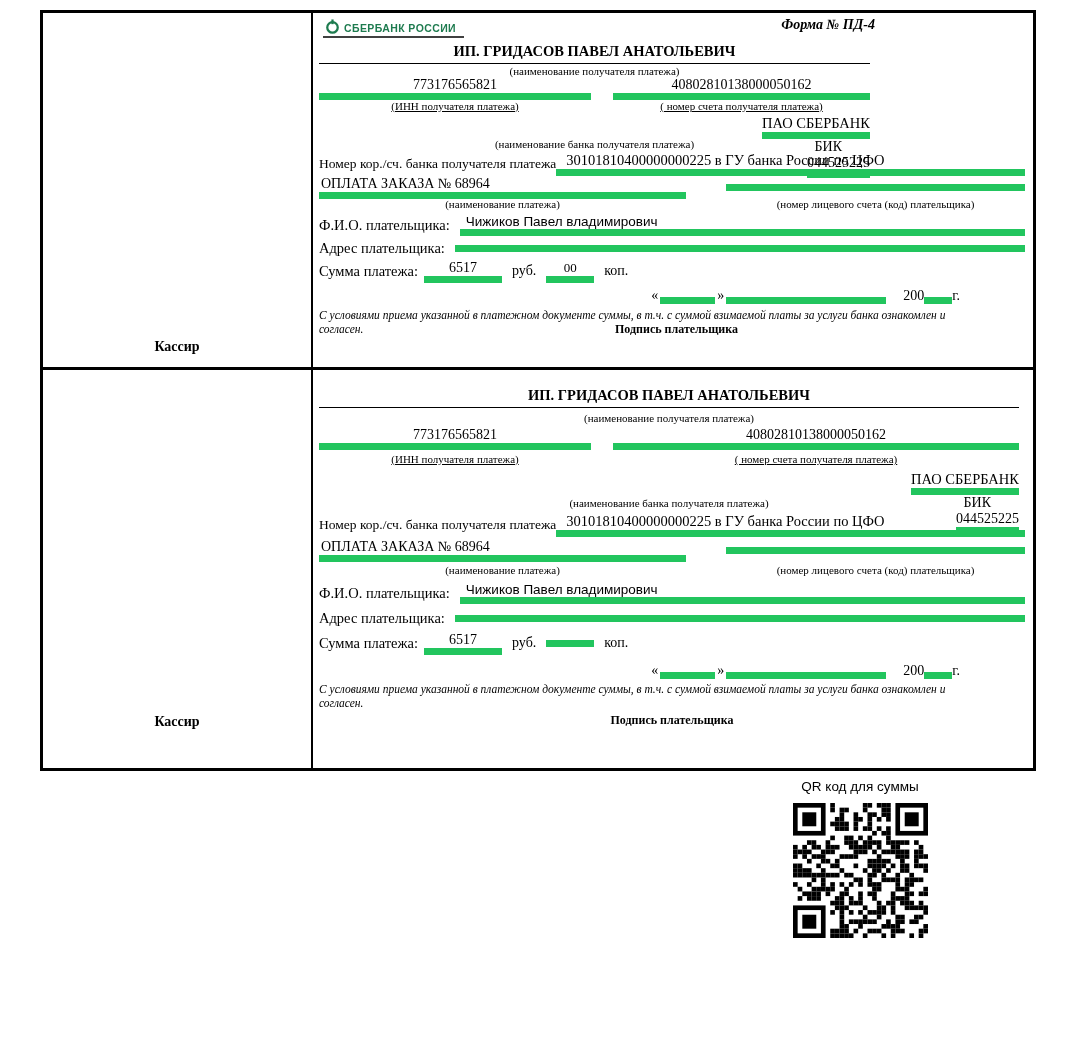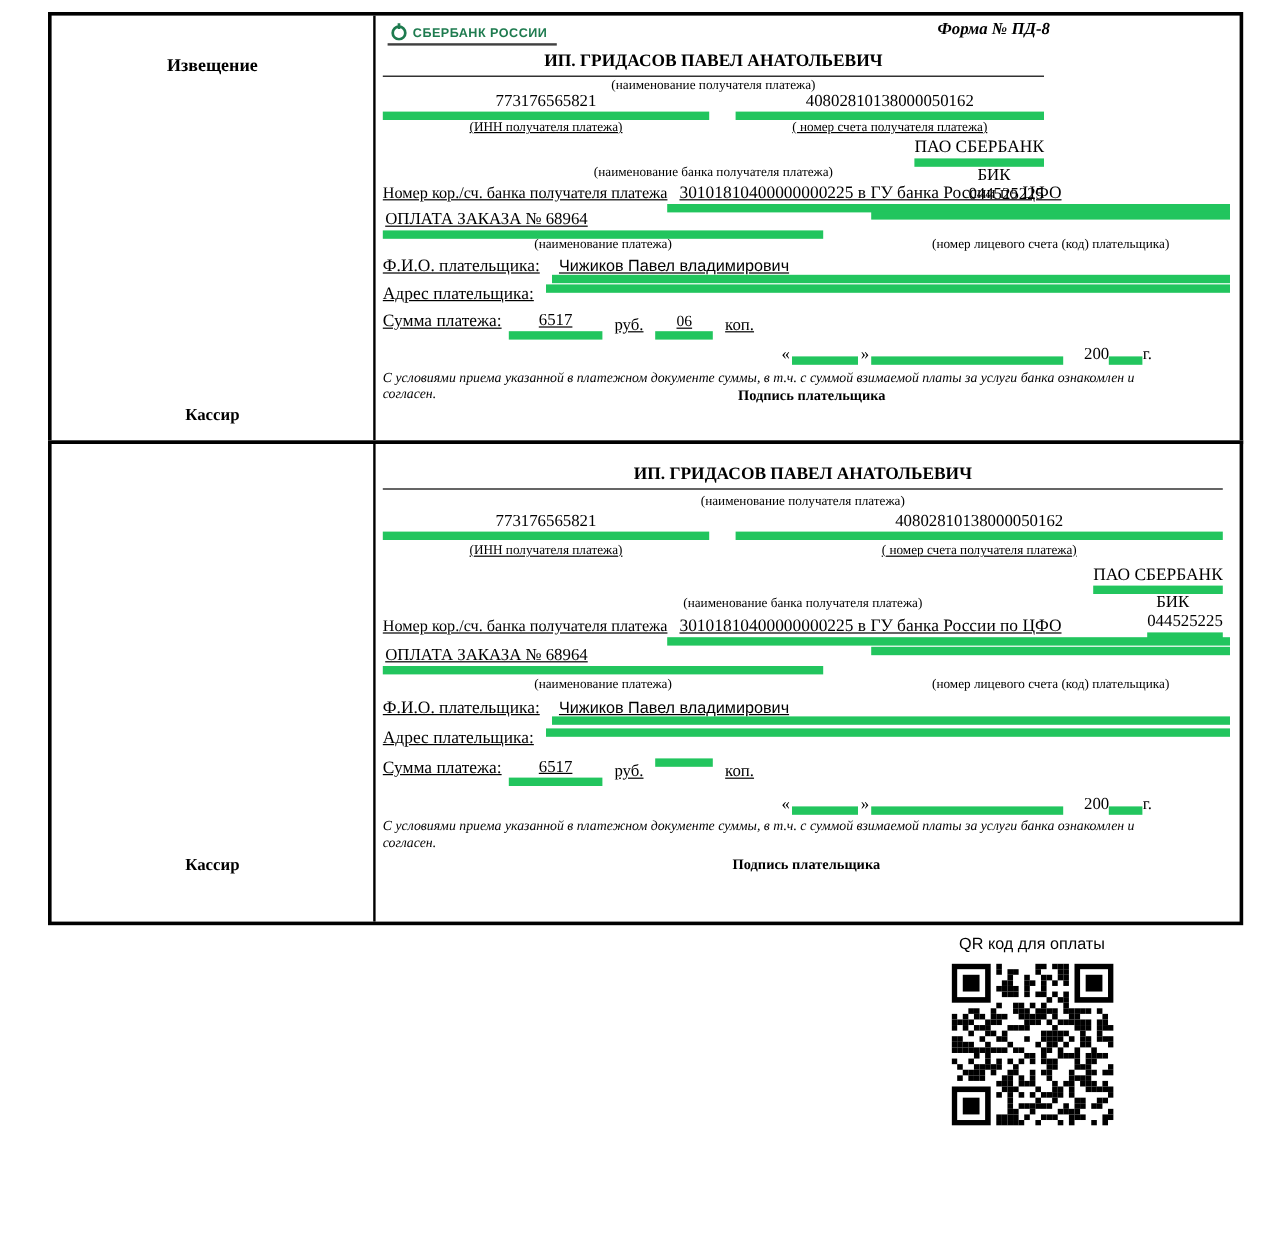--- a/index.html
+++ b/index.html
@@ -40,21 +40,21 @@
   .vrow{display:flex;align-items:flex-end;height:21px;}
   .v-inn{flex:0 0 272px;text-align:center;font-size:14px;}
   .v-gap{flex:0 0 22px;}
   .v-acct{flex:1;text-align:center;font-size:14px;}
 
   .bankrow{display:flex;align-items:flex-end;height:22px;flex-direction:column;}
   .b-name{flex:0 0 48%;text-align:center;font-size:14.5px;}
   .b-bik{margin:0 28px 0 34px;font-size:14px;}
   .b-val{flex:1;text-align:center;font-size:14px;}
 
-  .frow{display:flex;align-items:flex-start;height:22px;margin-top:1px;text-decoration:underline;}
+  .frow{display:flex;align-items:center;height:22px;margin-top:1px;}
   .corr-label{font-size:13.5px;white-space:nowrap;}
   .corr-val{flex:1;font-size:14.5px;padding-left:10px;white-space:nowrap;}
   .p-text{flex:0 0 52%;font-size:14px;padding-left:2px;}
   .p-gap{flex:0 0 40px;}
   .p-blank{flex:1;}
   .plabels{display:flex;height:15px;}
   .plabels .c1{flex:0 0 52%;text-align:center;font-size:11px;}
   .plabels .cg{flex:0 0 40px;}
   .plabels .c2{flex:1;text-align:center;font-size:11px;white-space:nowrap;}
 
@@ -82,34 +82,33 @@
   .qr-caption{font-family:"Liberation Sans",sans-serif;font-size:13.5px;margin-bottom:9px;}
   #qr{display:block;margin:0 auto;width:135px;height:135px;background:#fff;}
 </style>
 </head>
 <body>
 
 <div class="page">
 
   <div class="fbox box1">
     <div class="leftcol">
-      <div class="lc-title">Извещение</div>
       <div class="lc-cashier">Кассир</div>
     </div>
     <div class="rightcol">
 
       <div class="hdr">
         <div class="logo">
           <svg width="15" height="15" viewBox="0 0 16 16">
             <circle cx="8" cy="9" r="5.6" fill="none" stroke="#1e7b4f" stroke-width="2.4"></circle>
             <path d="M8 0.5 L8 5.5" stroke="#1e7b4f" stroke-width="2.4"></path>
           </svg>
           <span class="logo-text">СБЕРБАНК РОССИИ</span>
         </div>
-        <div class="formnum">Форма № ПД-8</div>
+        <div class="formnum">Форма № ПД-4</div>
       </div>
 
       <div class="recipient w-main">ИП. ГРИДАСОВ ПАВЕЛ АНАТОЛЬЕВИЧ</div>
       <div class="cap w-main">(наименование получателя платежа)</div>
 
       <div class="vrow w-main">
         <span class="v-inn ul">773176565821</span>
         <span class="v-gap"></span>
         <span class="v-acct ul">40802810138000050162</span>
       </div>
@@ -149,21 +148,21 @@
 
       <div class="frow">
         <span class="fio-label">Адрес плательщика:</span>
         <span class="addr-blank ul"></span>
       </div>
 
       <div class="frow">
         <span class="sum-label">Сумма платежа:</span>
         <span class="sum-rub ul">6517</span>
         <span class="sum-unit">руб.</span>
-        <span class="sum-kop ul">06</span>
+        <span class="sum-kop ul">00</span>
         <span class="sum-unit">коп.</span>
       </div>
 
       <div class="drow">
         <span class="d-q">«</span>
         <span class="d-u1 ul"></span>
         <span class="d-q">»</span>
         <span class="d-u2 ul"></span>
         <span class="d-y">200</span>
         <span class="d-u3 ul"></span>
@@ -247,21 +246,21 @@
         <span>г.</span>
       </div>
 
       <div class="terms">С условиями приема указанной в платежном документе суммы, в т.ч. с суммой взимаемой платы за услуги банка ознакомлен и согласен.</div>
       <div class="sig2">Подпись плательщика</div>
 
     </div>
   </div>
 
   <div class="qr-wrap">
-    <div class="qr-caption">QR код для оплаты</div>
+    <div class="qr-caption">QR код для суммы</div>
     <svg id="qr" viewBox="0 0 133.4 133.4">
         <rect x="36.8" y="0" width="4.6" height="4.6"></rect>
         <rect x="69" y="0" width="4.6" height="4.6"></rect>
         <rect x="73.6" y="0" width="4.6" height="4.6"></rect>
         <rect x="82.8" y="0" width="4.6" height="4.6"></rect>
         <rect x="87.39999999999999" y="0" width="4.6" height="4.6"></rect>
         <rect x="92" y="0" width="4.6" height="4.6"></rect>
         <rect x="36.8" y="4.6" width="4.6" height="4.6"></rect>
         <rect x="46" y="4.6" width="4.6" height="4.6"></rect>
         <rect x="50.599999999999994" y="4.6" width="4.6" height="4.6"></rect>

